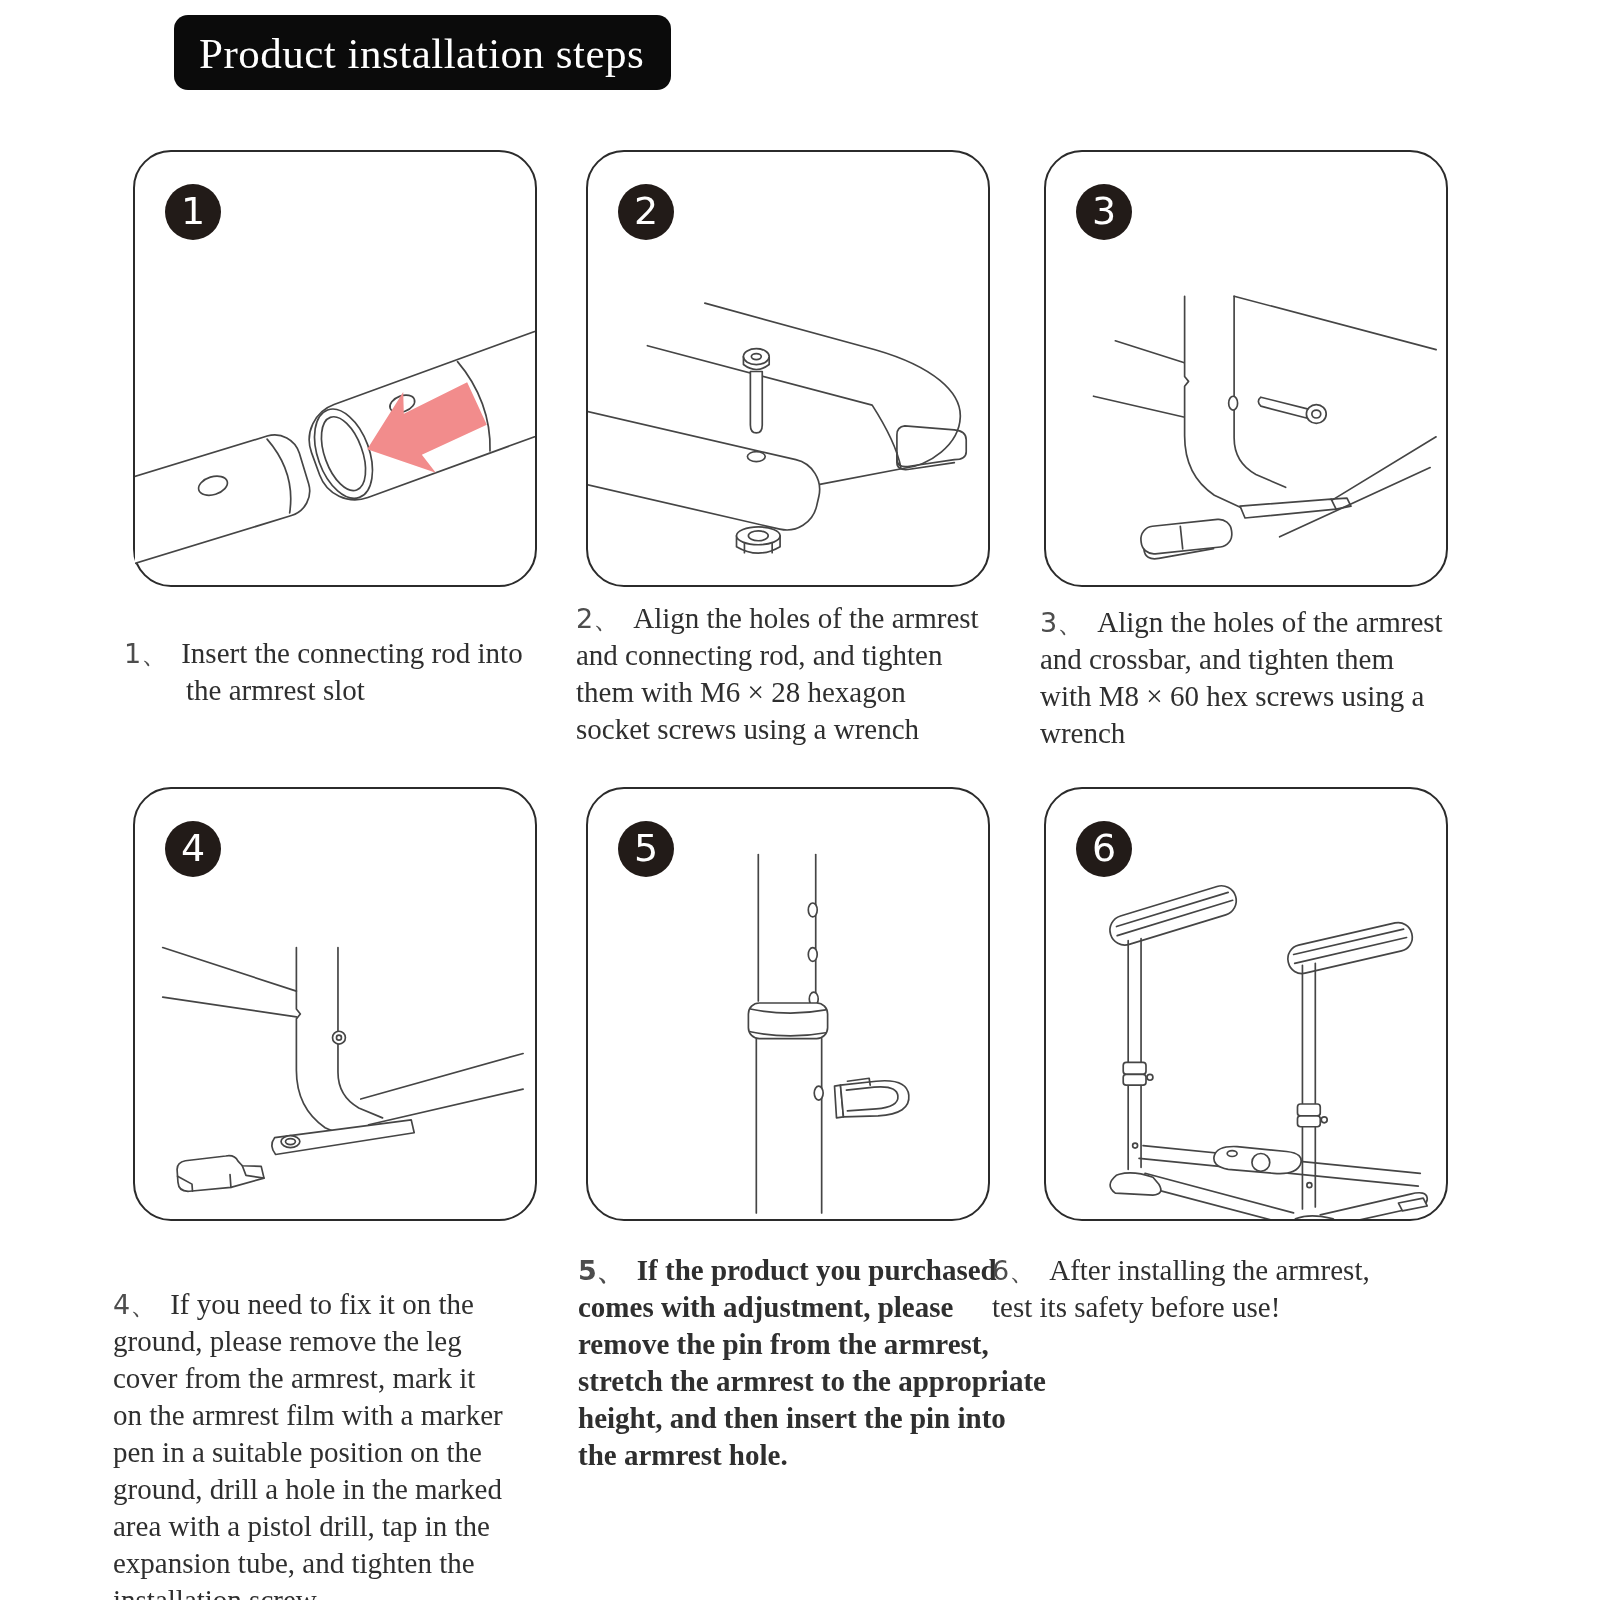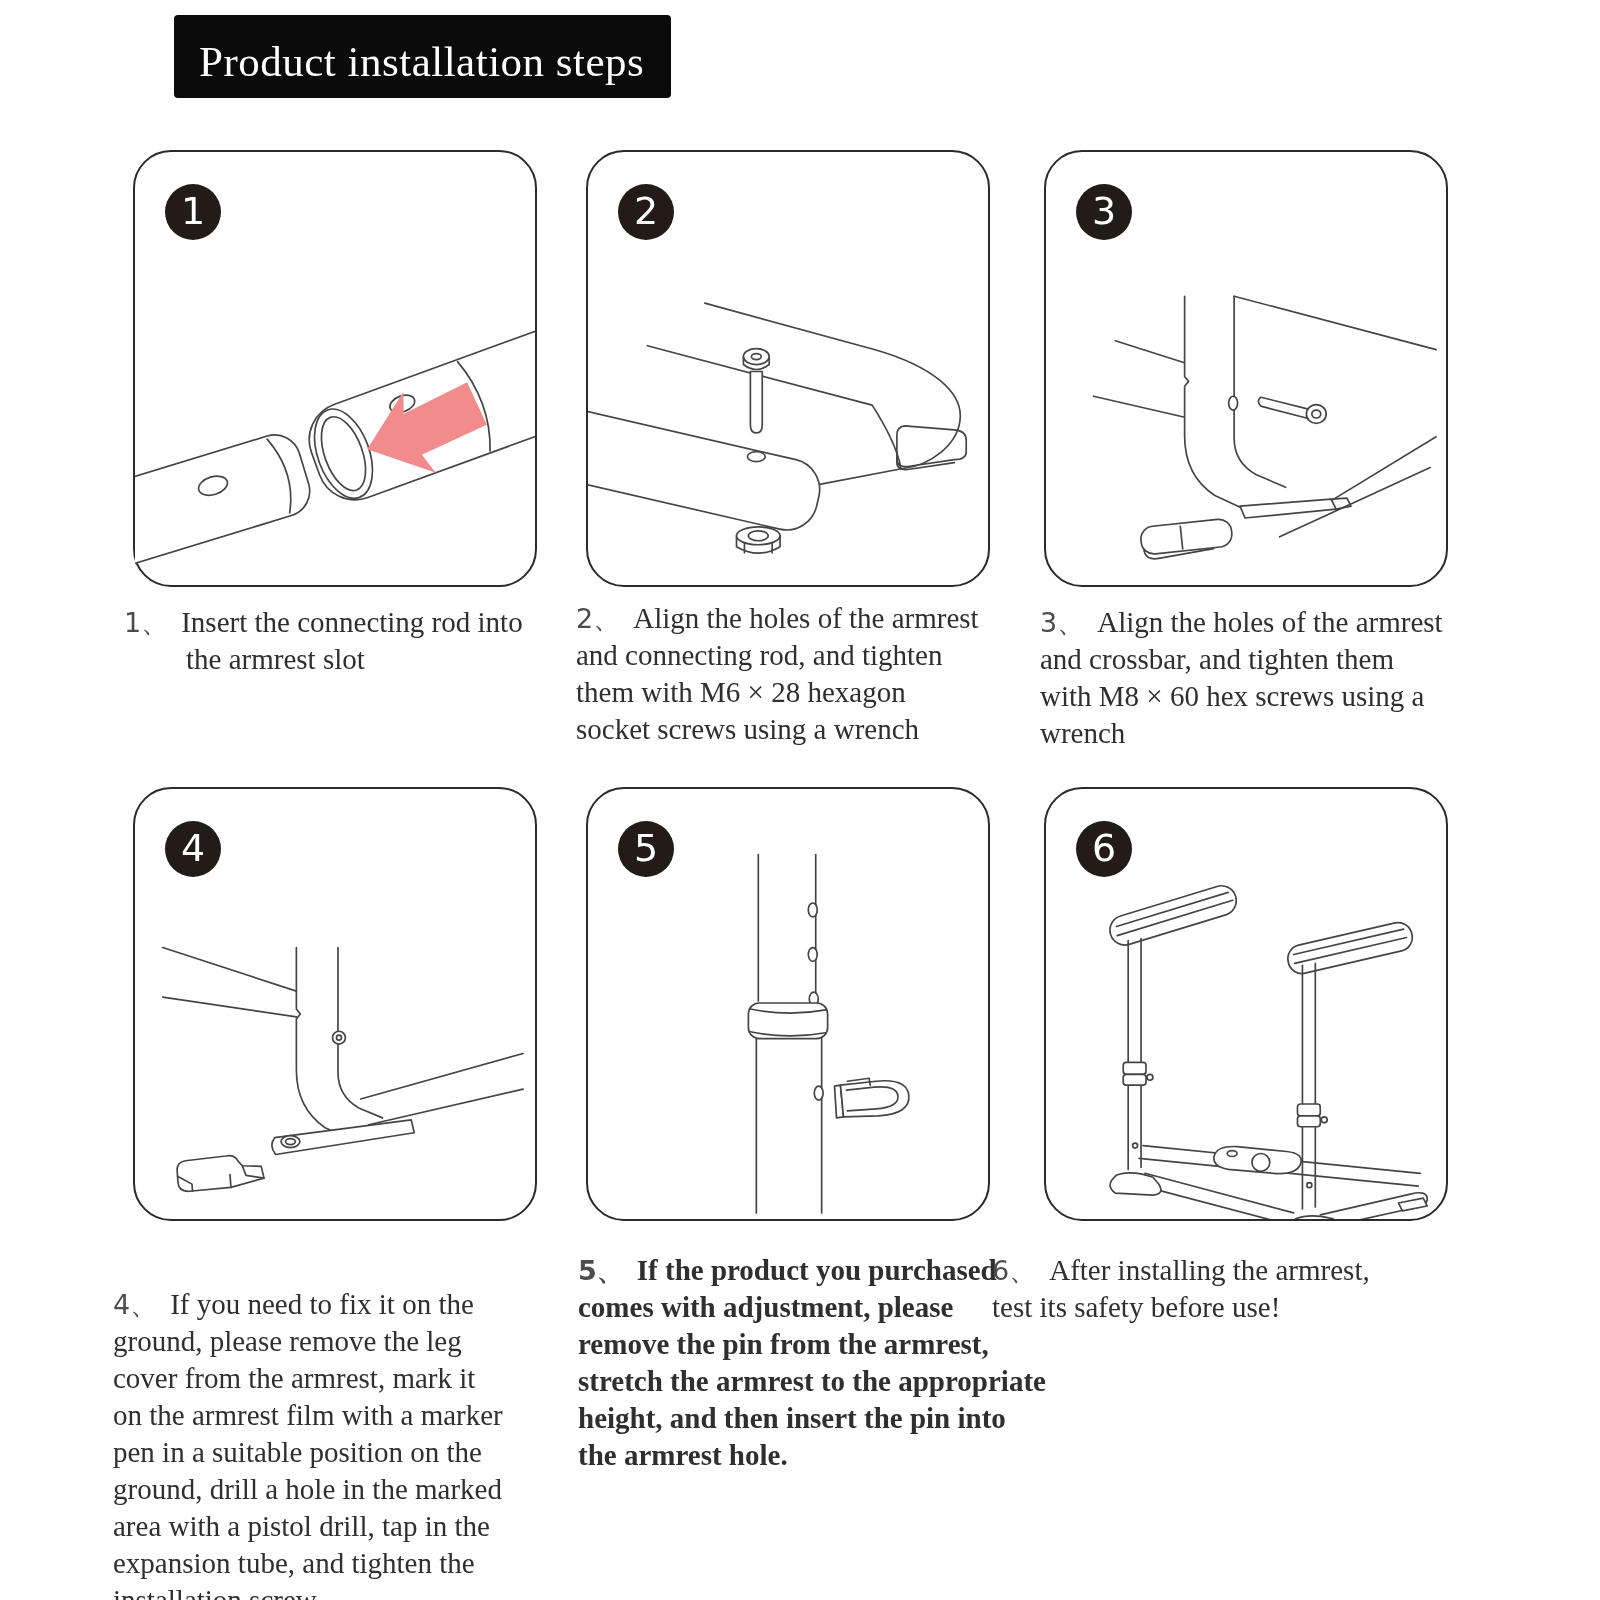--- a/index.html
+++ b/index.html
@@ -2,22 +2,22 @@
 <html><head>
 <meta charset="utf-8">
 <style>
   html,body{margin:0;padding:0;}
   body{
     width:1600px;height:1600px;position:relative;background:#ffffff;
     font-family:"Liberation Serif", serif;color:#2f2f2f;overflow:hidden;
   }
   .title-bar{
     position:absolute;left:174px;top:15px;
-    background:#0b0b0b;color:#ffffff;border-radius:4px;
-    font-size:43px;line-height:1.0;padding:25px 27px 15px 25px;
+    background:#0b0b0b;color:#ffffff;border-radius:14px;
+    font-size:43px;line-height:1.0;padding:17px 27px 15px 25px;
     letter-spacing:0.5px;white-space:nowrap;
   }
   .panel{
     position:absolute;width:404px;background:#ffffff;
     border:2px solid #2b2b2b;border-radius:38px;box-sizing:border-box;
   }
   .row1{top:150px;height:437px;}
   .row2{top:787px;height:434px;}
   .col1{left:133px;} .col2{left:586px;} .col3{left:1044px;}
   .badge{
@@ -30,21 +30,21 @@
   .caption{
     position:absolute;width:470px;
     font-size:29px;line-height:37px;color:#2f2f2f;
   }
   .cap-num{
     font-family:"DejaVu Sans", sans-serif;color:#4d4d4d;font-size:27px;
     margin-right:13px;
   }
   .cap-text{white-space:pre-line;}
   .hang{padding-left:62px;text-indent:-62px;}
-  .cap1{left:124px;top:604px;width:440px;}
+  .cap1{left:124px;top:635px;width:440px;}
   .cap2{left:576px;top:600px;}
   .cap3{left:1040px;top:604px;}
   .cap4{left:113px;top:1246px;margin-top:40px;}
   .cap5{left:578px;top:1252px;font-weight:bold;}
   .cap6{left:992px;top:1252px;}
   svg .ln{fill:none;stroke:#454545;stroke-width:1.7;stroke-linecap:round;stroke-linejoin:round;}
   svg .wh{fill:#ffffff;stroke:#454545;stroke-width:1.7;stroke-linecap:round;stroke-linejoin:round;}
 </style>
 </head>
 <body>

